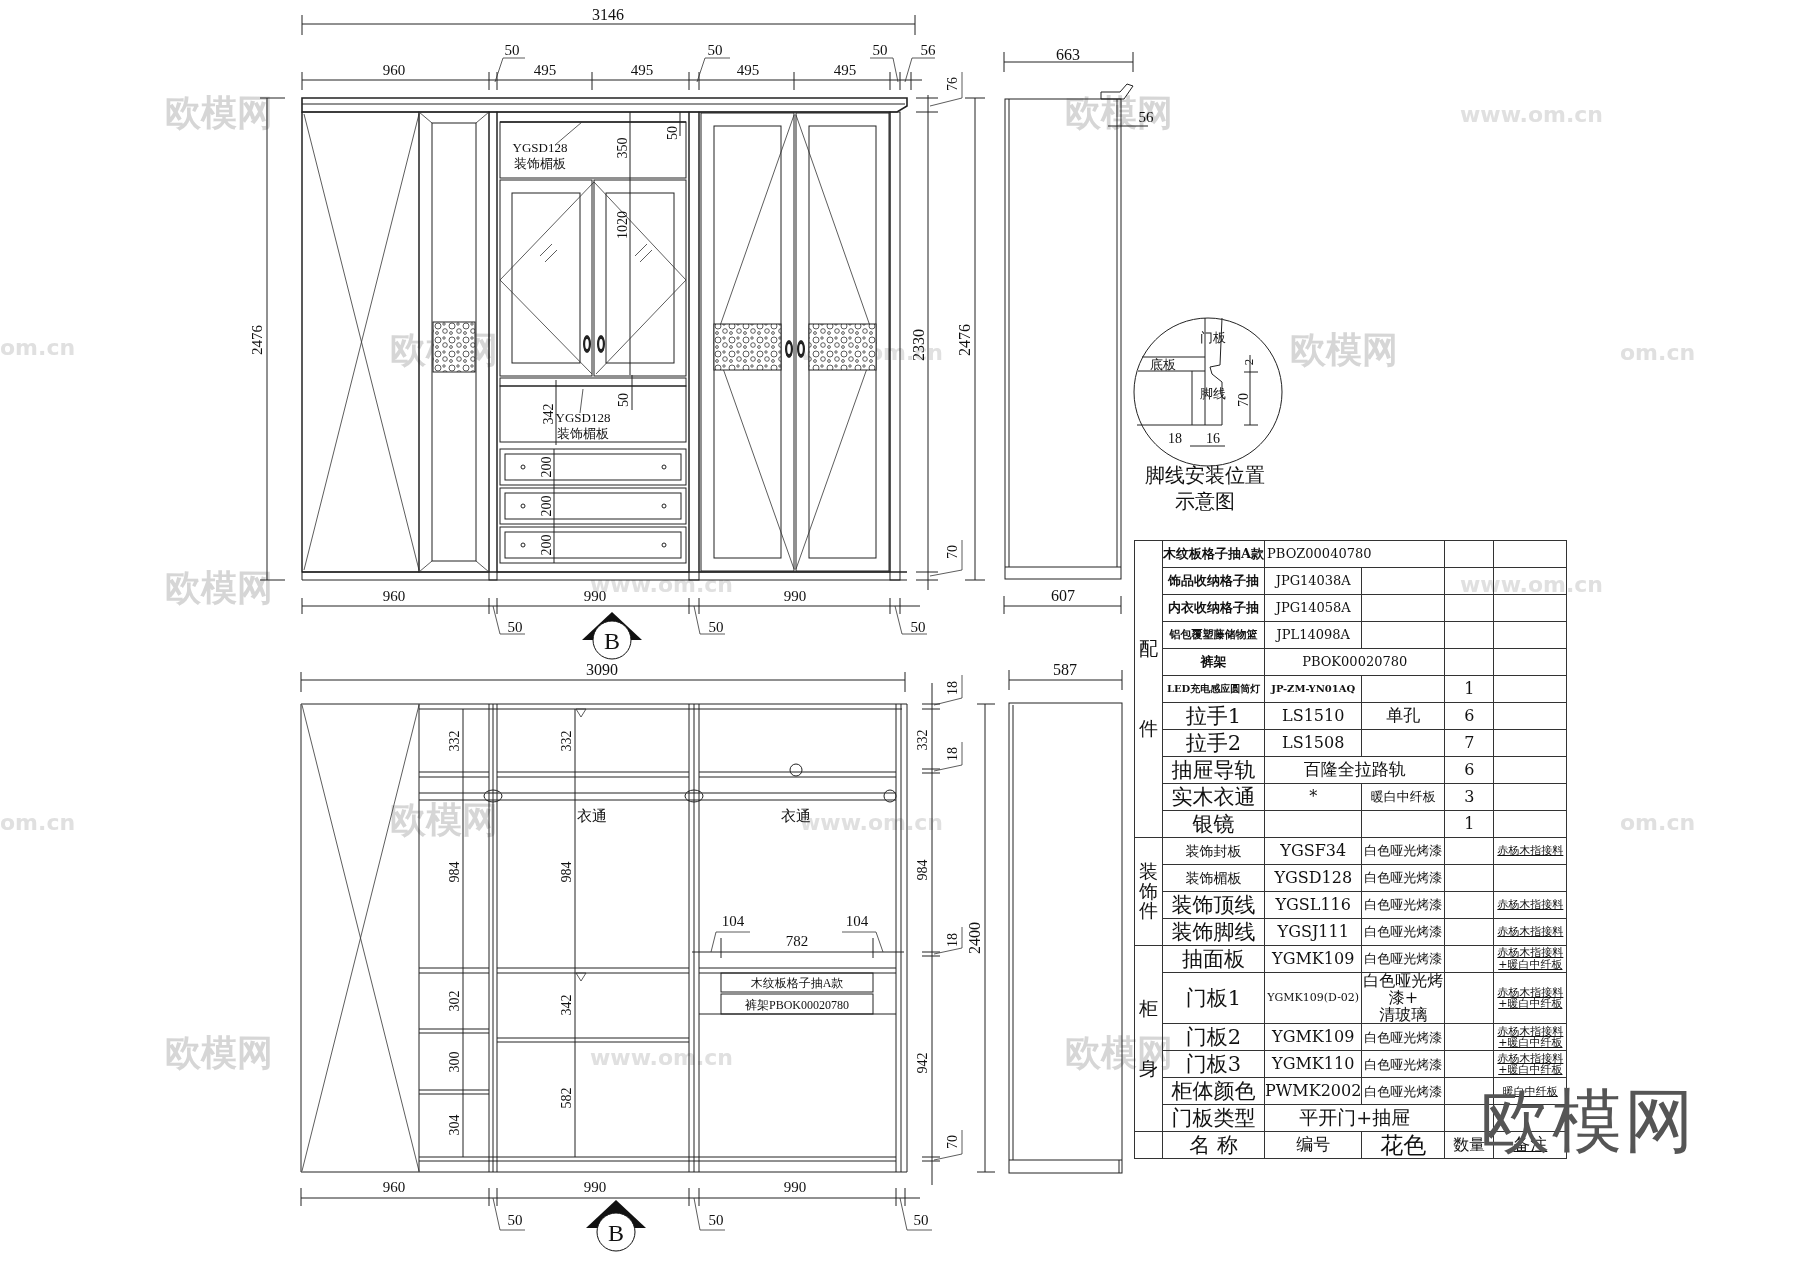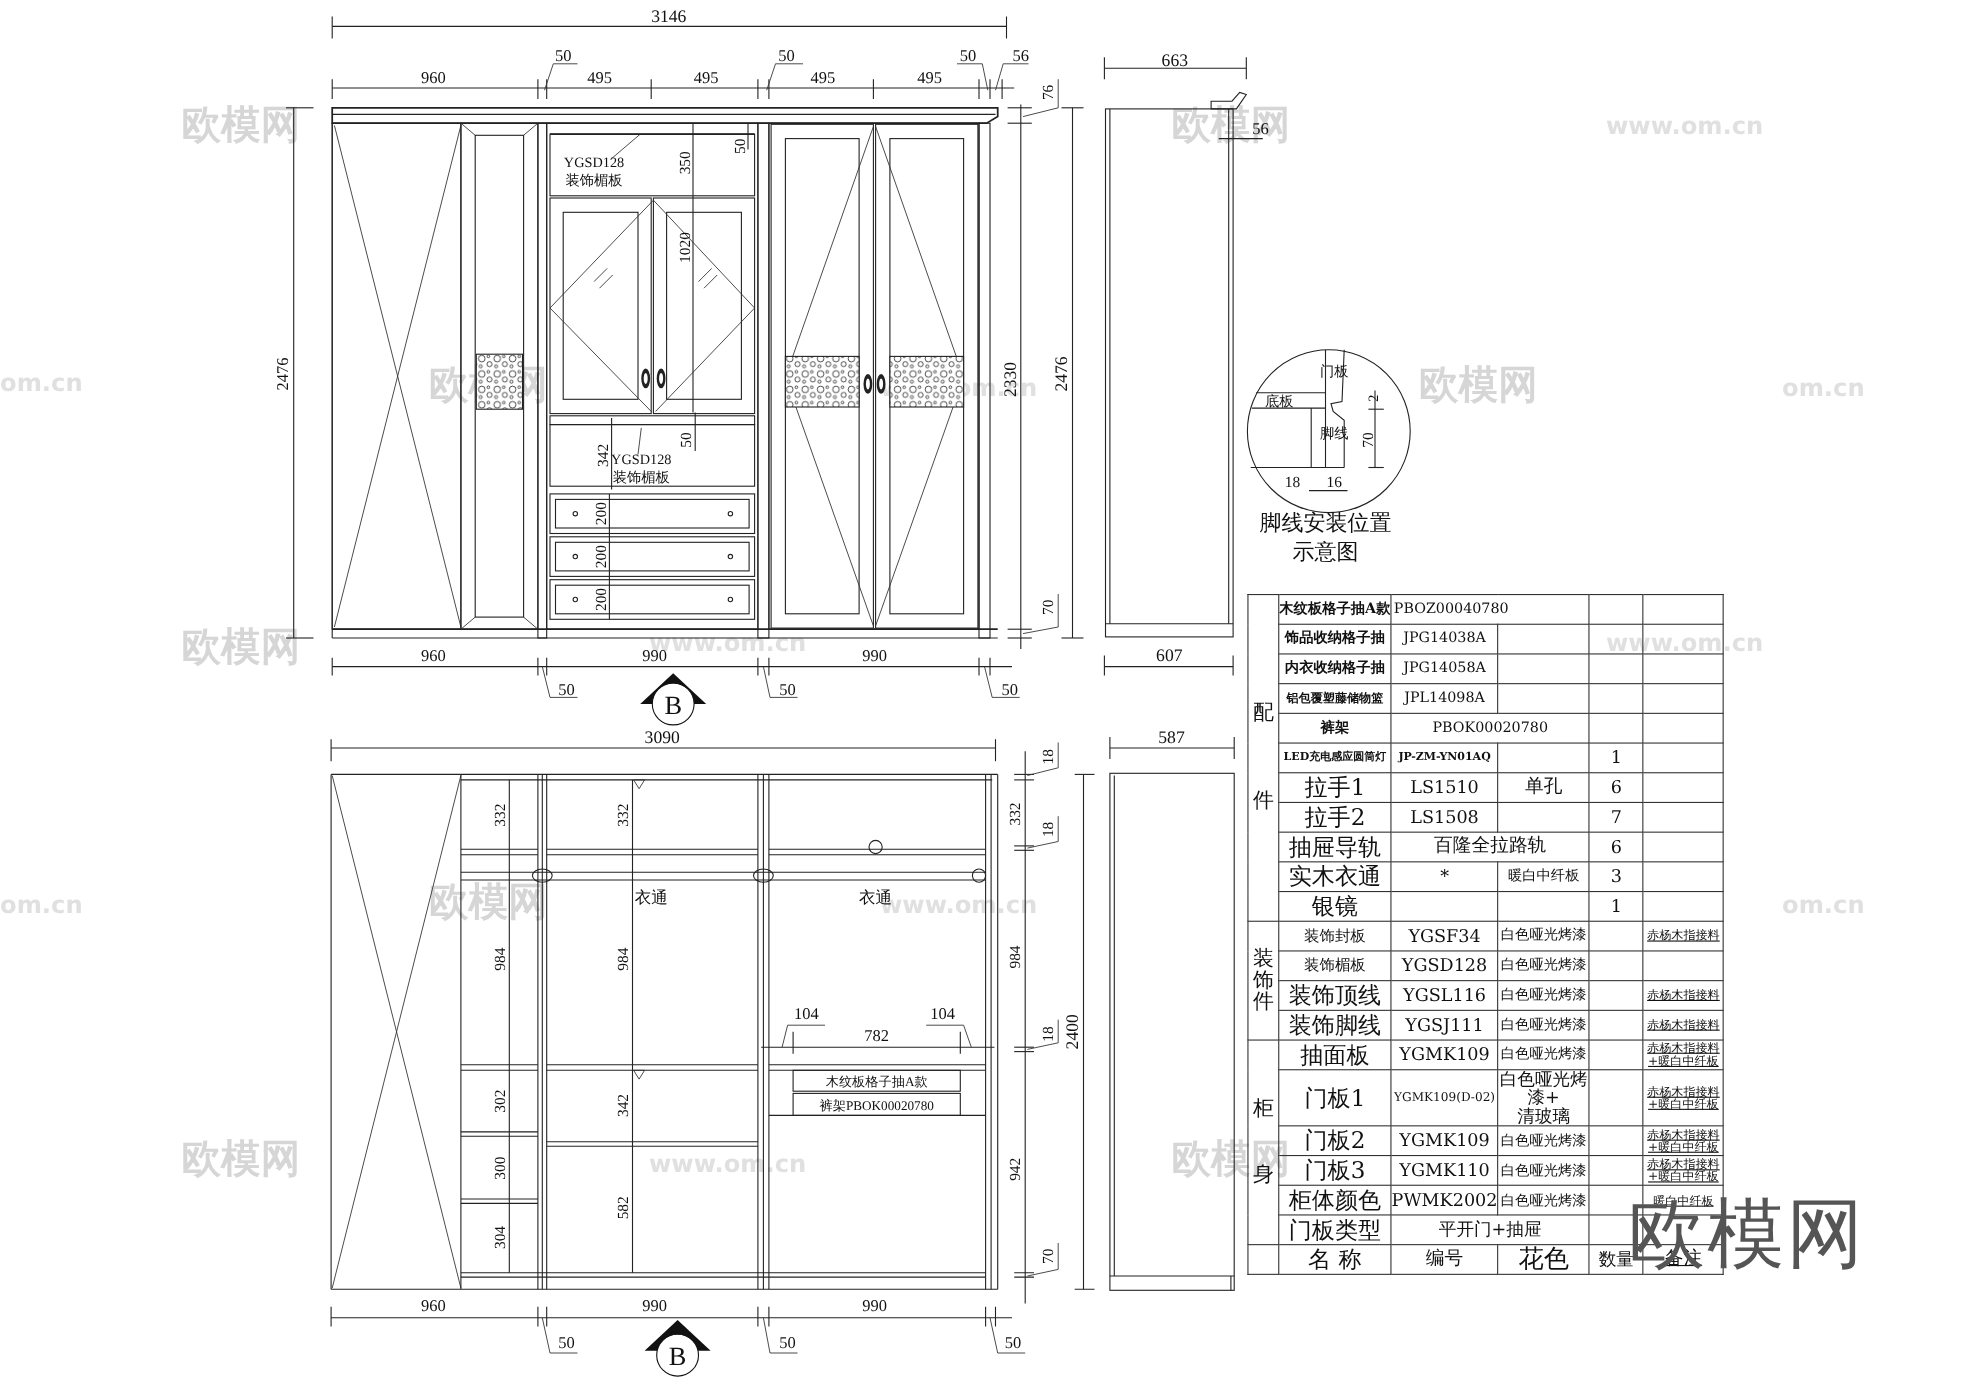--- a/index.html
+++ b/index.html
@@ -591,21 +591,21 @@
     </tr>
     <tr>
       <td class="c1">柜体颜色</td>
       <td class="c2">PWMK2002</td>
       <td class="c3">白色哑光烤漆</td>
       <td class="c4"></td>
       <td class="c5">暖白中纤板</td>
     </tr>
     <tr>
       <td class="c1">门板类型</td>
-      <td class="c2" colspan="2" style="font-size:16px">平开门+抽屉</td>
+      <td class="c2" colspan="2" style="font-size:19px">平开门+抽屉</td>
       <td class="c4"></td>
       <td class="c5"></td>
     </tr>
 
     <tr>
       <td class="c0"></td>
       <td class="c1">名 称</td>
       <td class="c2" style="font-size:17px">编号</td>
       <td class="c3" style="font-size:23px">花色</td>
       <td class="c4">数量</td>

